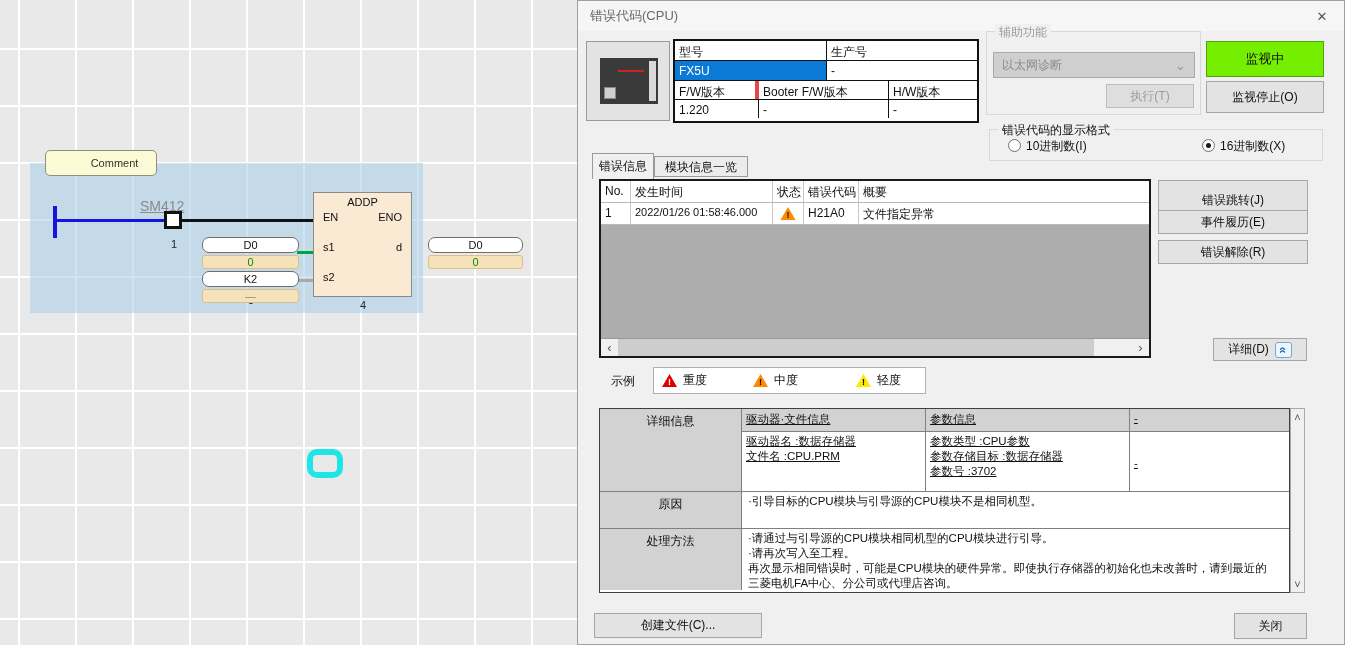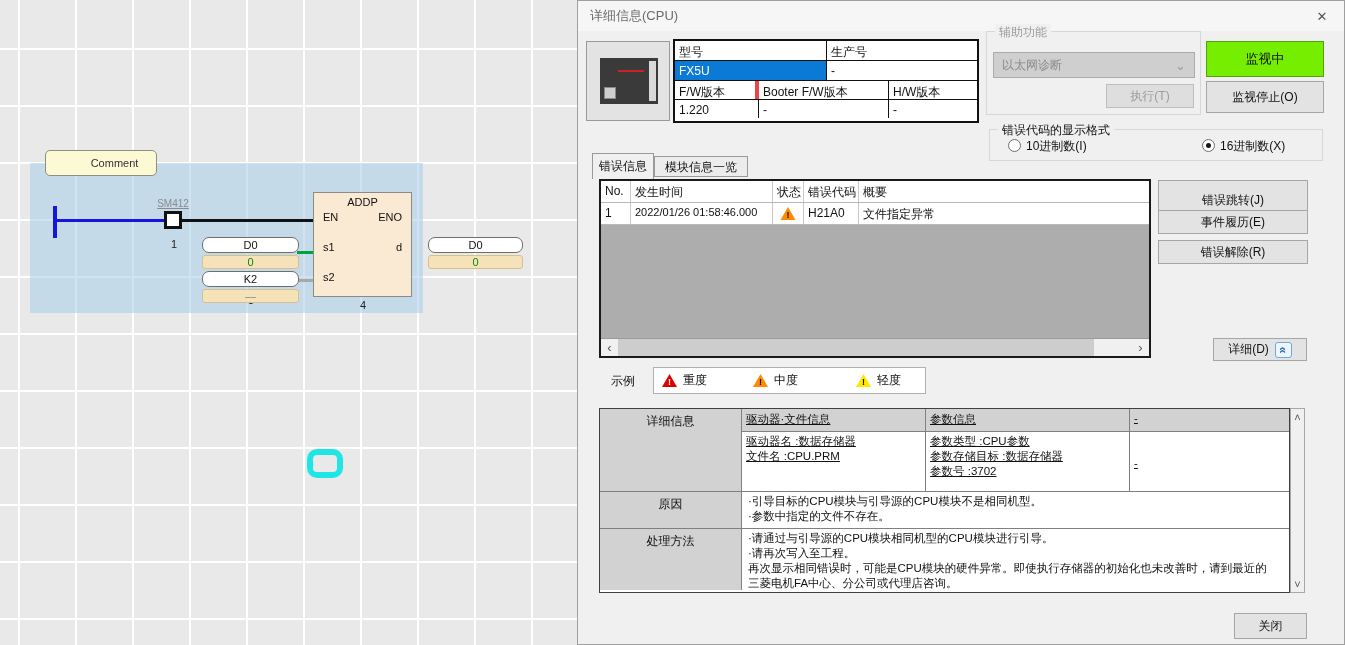--- a/index.html
+++ b/index.html
@@ -15,21 +15,21 @@
     background-size:57px 57px;background-position:18px 48px;}
   .hl{position:absolute;background:rgba(168,206,233,0.55);}
   .comment{position:absolute;background:#fcfad4;border:1px solid #8f8f7d;border-radius:5px;
     display:flex;align-items:center;justify-content:center;font-size:11px;color:#333;box-sizing:border-box;z-index:3;padding-left:27px;}
   .rail{position:absolute;background:#1515dd;}
   .wireb{position:absolute;background:#1515dd;}
   .wirek{position:absolute;background:#111;}
   .wireg{position:absolute;background:#00a33e;}
   .wiregr{position:absolute;background:#a8a8a8;}
   .contact{position:absolute;width:18px;height:18px;border:3px solid #111;background:#fff;box-sizing:border-box;z-index:2;}
-  .devlbl{position:absolute;font-size:10px;color:#8a8a8a;text-align:center;white-space:nowrap;text-decoration:underline;}
+  .devlbl{position:absolute;font-size:14px;color:#8a8a8a;white-space:nowrap;text-decoration:underline;}
   .steplbl{position:absolute;font-size:11px;color:#222;text-align:center;}
   .opbox{position:absolute;height:16px;background:#fff;border:1px solid #6e6e6e;border-radius:7px;
     text-align:center;font-size:11px;line-height:14px;color:#111;box-sizing:border-box;z-index:2;}
   .valbox{position:absolute;height:14px;background:#f6e2b8;border:1px solid #d8c08e;border-radius:3px;
     text-align:center;font-size:11px;line-height:12px;box-sizing:border-box;z-index:2;}
   .valbox .green{color:#0c8a0c;}
   .valbox .gray{color:#8a8a8a;}
   .fblock{position:absolute;background:#fae9d3;border:1px solid #8a8a8a;box-sizing:border-box;z-index:2;}
   .fbname{text-align:center;font-size:11px;color:#111;margin-top:3px;}
   .pin{position:absolute;font-size:11px;color:#111;}
@@ -165,21 +165,21 @@
     <div class="valbox" style="left:428px;top:255px;width:95px">
       <span class="green">0</span>
     </div>
 
     <div class="cyan-cursor" style="left:307px;top:449px"></div>
   </div>
 
   <div class="dialog">
 
     <div class="titlebar">
-      <span class="title-text">详细信息(CPU)</span>
+      <span class="title-text">错误代码(CPU)</span>
       <span class="close-btn">✕</span>
     </div>
 
     <div class="cpuimg" style="left:8px;top:40px;width:84px;height:80px">
       <div class="cpu-unit">
         <div class="cpu-redline"></div>
         <div class="cpu-port"></div>
         <div class="cpu-strip"></div>
       </div>
     </div>
@@ -319,35 +319,37 @@
             <div class="dtbc last">
               <div style="margin-top:22px">-</div>
             </div>
           </div>
         </div>
       </div>
       <div class="dtrow" style="height:37px">
         <div class="dtlabel">原因</div>
         <div class="dttext">
           <div>·引导目标的CPU模块与引导源的CPU模块不是相同机型。</div>
-          <div>·参数中指定的文件不存在。</div>
         </div>
       </div>
       <div class="dtrow" style="height:61px;border-bottom:none">
         <div class="dtlabel">处理方法</div>
         <div class="dttext">
           <div>·请通过与引导源的CPU模块相同机型的CPU模块进行引导。</div>
           <div>·请再次写入至工程。</div>
           <div>再次显示相同错误时，可能是CPU模块的硬件异常。即使执行存储器的初始化也未改善时，请到最近的</div>
           <div>三菱电机FA中心、分公司或代理店咨询。</div>
         </div>
       </div>
     </div>
     <div class="vscroll" style="left:712px;top:407px;height:185px">
       <span class="vs-arrow" style="top:1px">˄</span>
       <span class="vs-arrow" style="bottom:1px">˅</span>
     </div>
 
+    <div class="btn" style="left:16px;top:612px;width:168px;height:25px">
+      <span>创建文件(C)...</span>
+    </div>
     <div class="btn" style="left:656px;top:612px;width:73px;height:26px">
       <span>关闭</span>
     </div>
   </div>
 </div>
 
 </body></html>

